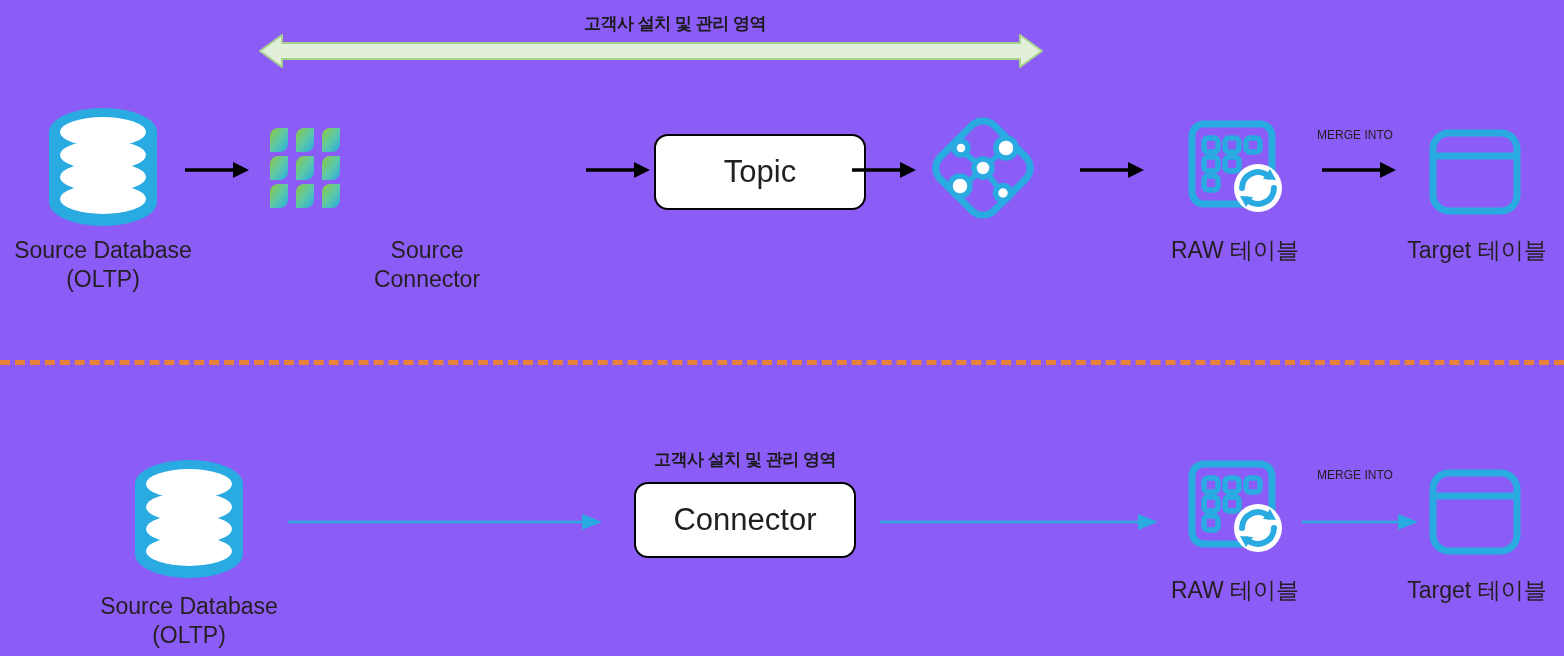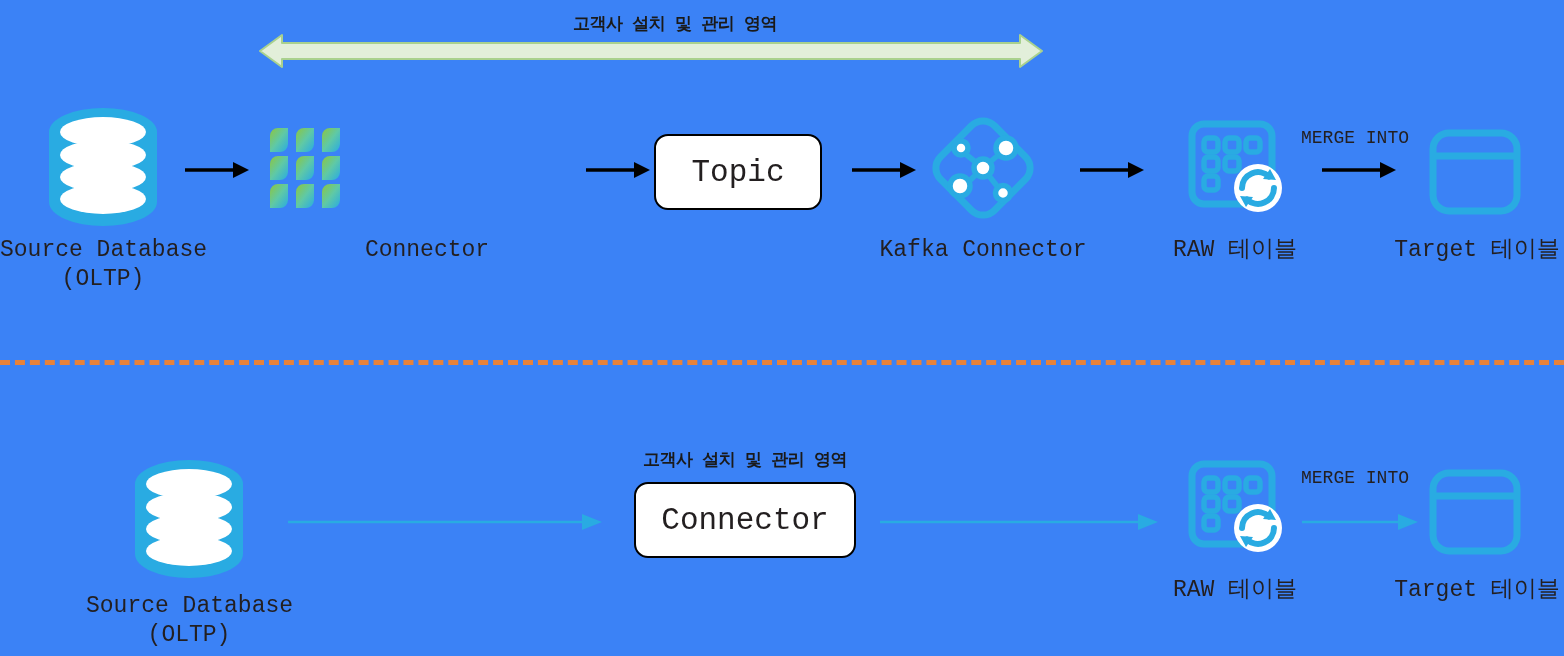--- a/index.html
+++ b/index.html
@@ -9,43 +9,42 @@
   }
   body {
     font-family: "Liberation Sans", sans-serif;
     color: #231f20;
   }
   #canvas {
     position: relative;
     width: 1564px;
     height: 656px;
     overflow: hidden;
-    background: #3b82f6;
-    font-family: Liberation Mono, monospace;
+    background: #8b5cf6;
   }
   .abs { position: absolute; }
 
   
   .korean-title {
     font-weight: bold;
     font-size: 17px;
     color: #1a1a1a;
     letter-spacing: -0.5px;
     white-space: nowrap;
     text-align: center;
   }
   .node-label {
     font-size: 23px;
     color: #231f20;
     text-align: center;
     line-height: 1.25;
     white-space: nowrap;
   }
   .merge-label {
-    font-size: 18px;
+    font-size: 12px;
     color: #231f20;
     white-space: nowrap;
     text-align: center;
   }
   .box-text {
     font-size: 31px;
     color: #231f20;
     white-space: nowrap;
   }
 
@@ -126,31 +125,32 @@
 
         <path d="M2,4 h18 v16 a8,8 0 0 1 -8,8 h-10 v-16 a8,8 0 0 1 8,-8 z" transform="translate(0,56)"></path>
         <path d="M2,4 h18 v16 a8,8 0 0 1 -8,8 h-10 v-16 a8,8 0 0 1 8,-8 z" transform="translate(26,56)"></path>
         <path d="M2,4 h18 v16 a8,8 0 0 1 -8,8 h-10 v-16 a8,8 0 0 1 8,-8 z" transform="translate(52,56)"></path>
       </g>
     </svg>
   </div>
 
 
   <div class="abs node-label" style="left:324px; top:236px; width:206px;">
+    <div>Source</div>
     <div>Connector</div>
   </div>
 
   <div class="abs" style="left:586px; top:158px;">
     <svg width="66" height="24" viewBox="0 0 66 24">
       <line x1="0" y1="12" x2="50" y2="12" stroke="#000" stroke-width="3.5"></line>
       <polygon points="48,4 64,12 48,20" fill="#000"></polygon>
     </svg>
   </div>
 
-  <div class="abs roundbox" style="left:654px; top:134px; width:168px; height:76px;">
+  <div class="abs roundbox" style="left:654px; top:134px; width:212px; height:76px;">
     <span class="box-text">Topic</span>
   </div>
 
   <div class="abs" style="left:852px; top:158px;">
     <svg width="66" height="24" viewBox="0 0 66 24">
       <line x1="0" y1="12" x2="50" y2="12" stroke="#000" stroke-width="3.5"></line>
       <polygon points="48,4 64,12 48,20" fill="#000"></polygon>
     </svg>
   </div>
 
@@ -168,21 +168,20 @@
       <g fill="#ffffff" stroke="#29ABE2" stroke-width="5.5">
         <circle cx="58" cy="58" r="9"></circle>
         <circle cx="36" cy="38" r="7"></circle>
         <circle cx="81" cy="38" r="10"></circle>
         <circle cx="35" cy="76" r="10"></circle>
         <circle cx="78" cy="83" r="7.5"></circle>
       </g>
     </svg>
   </div>
   <div class="abs node-label" style="left:838px; top:236px; width:290px;">
-    <div>Kafka Connector</div>
   </div>
 
   <div class="abs" style="left:1080px; top:158px;">
     <svg width="66" height="24" viewBox="0 0 66 24">
       <line x1="0" y1="12" x2="50" y2="12" stroke="#000" stroke-width="3.5"></line>
       <polygon points="48,4 64,12 48,20" fill="#000"></polygon>
     </svg>
   </div>
 
   <div class="abs" style="left:1184px; top:122px;">

